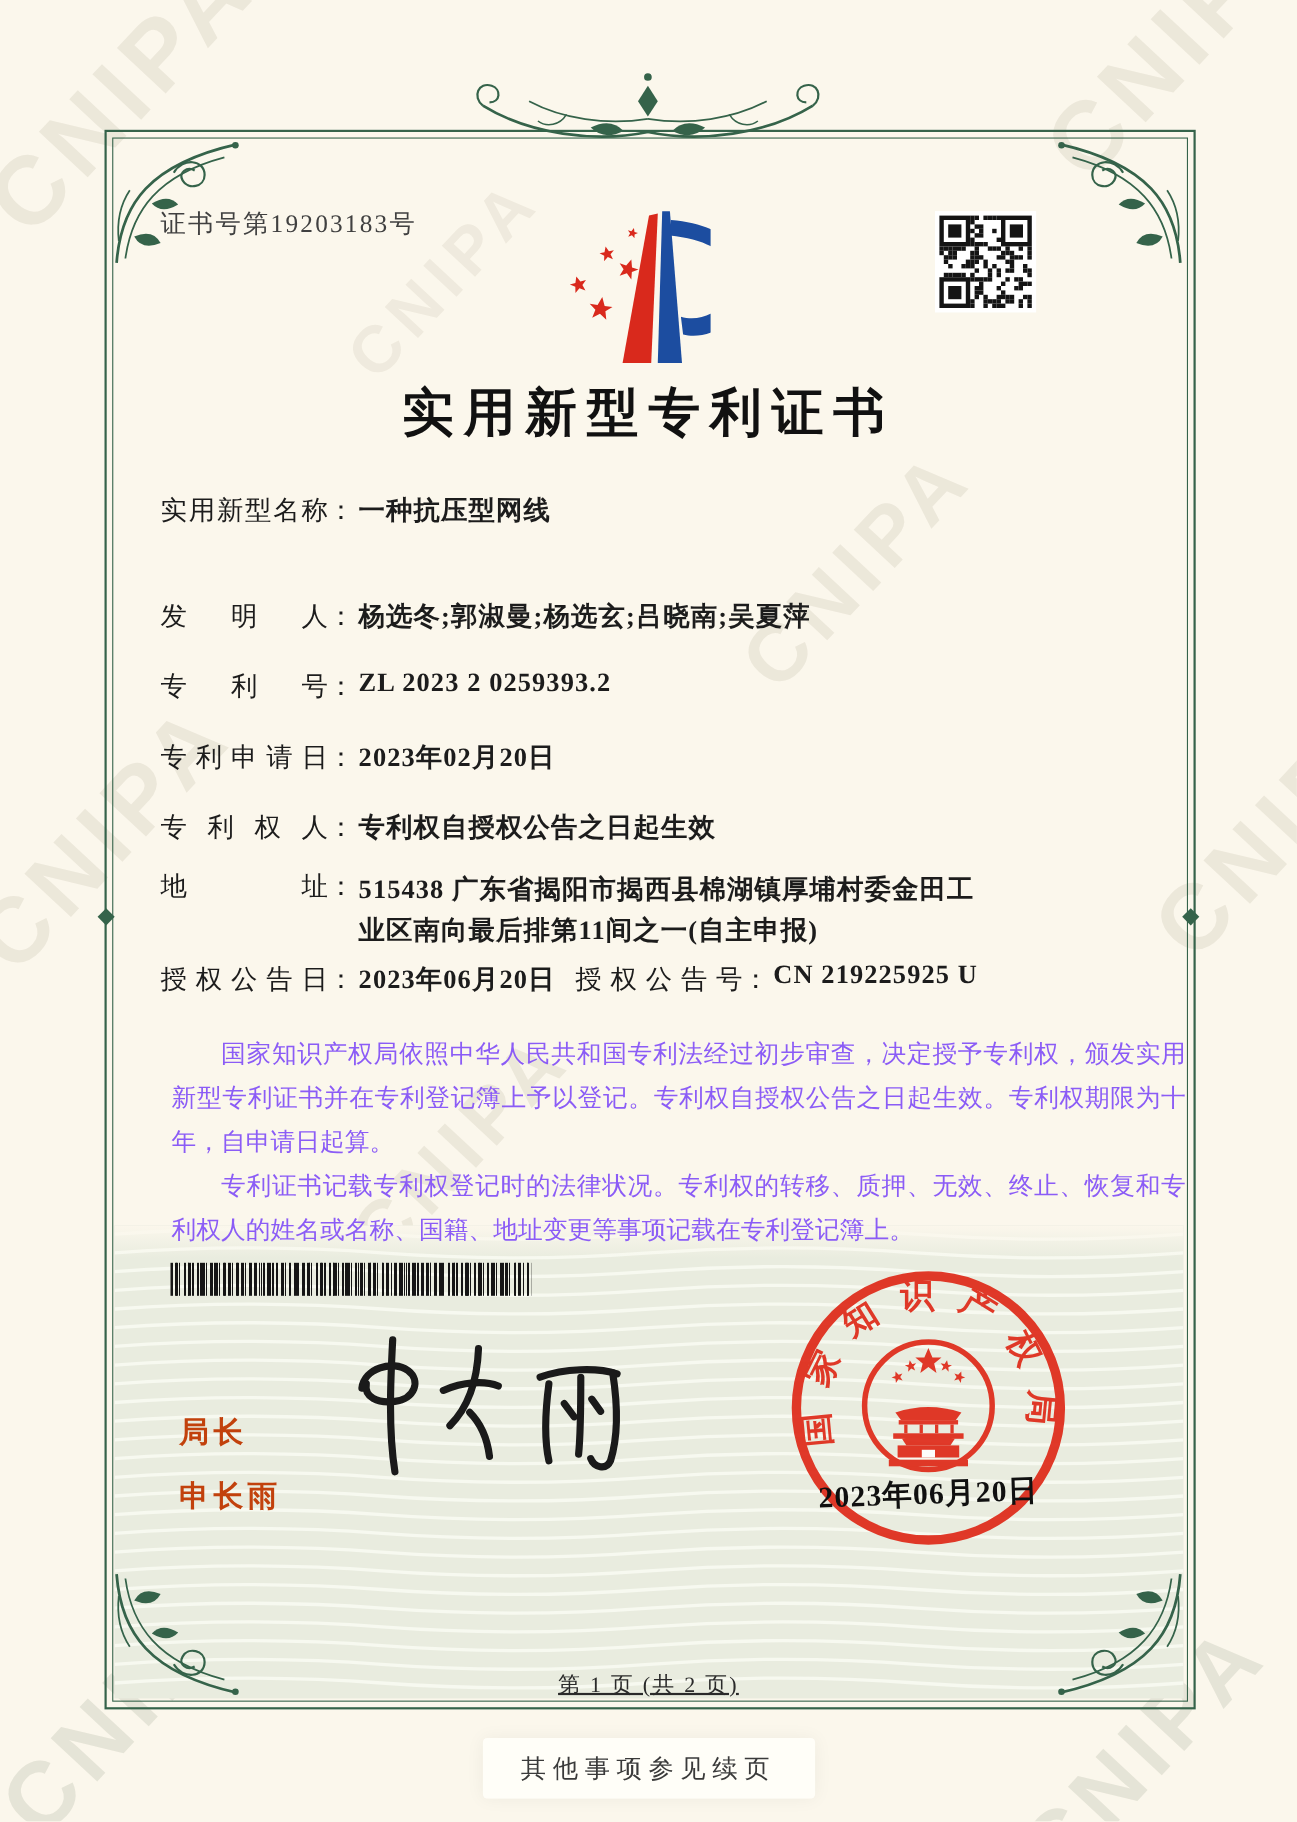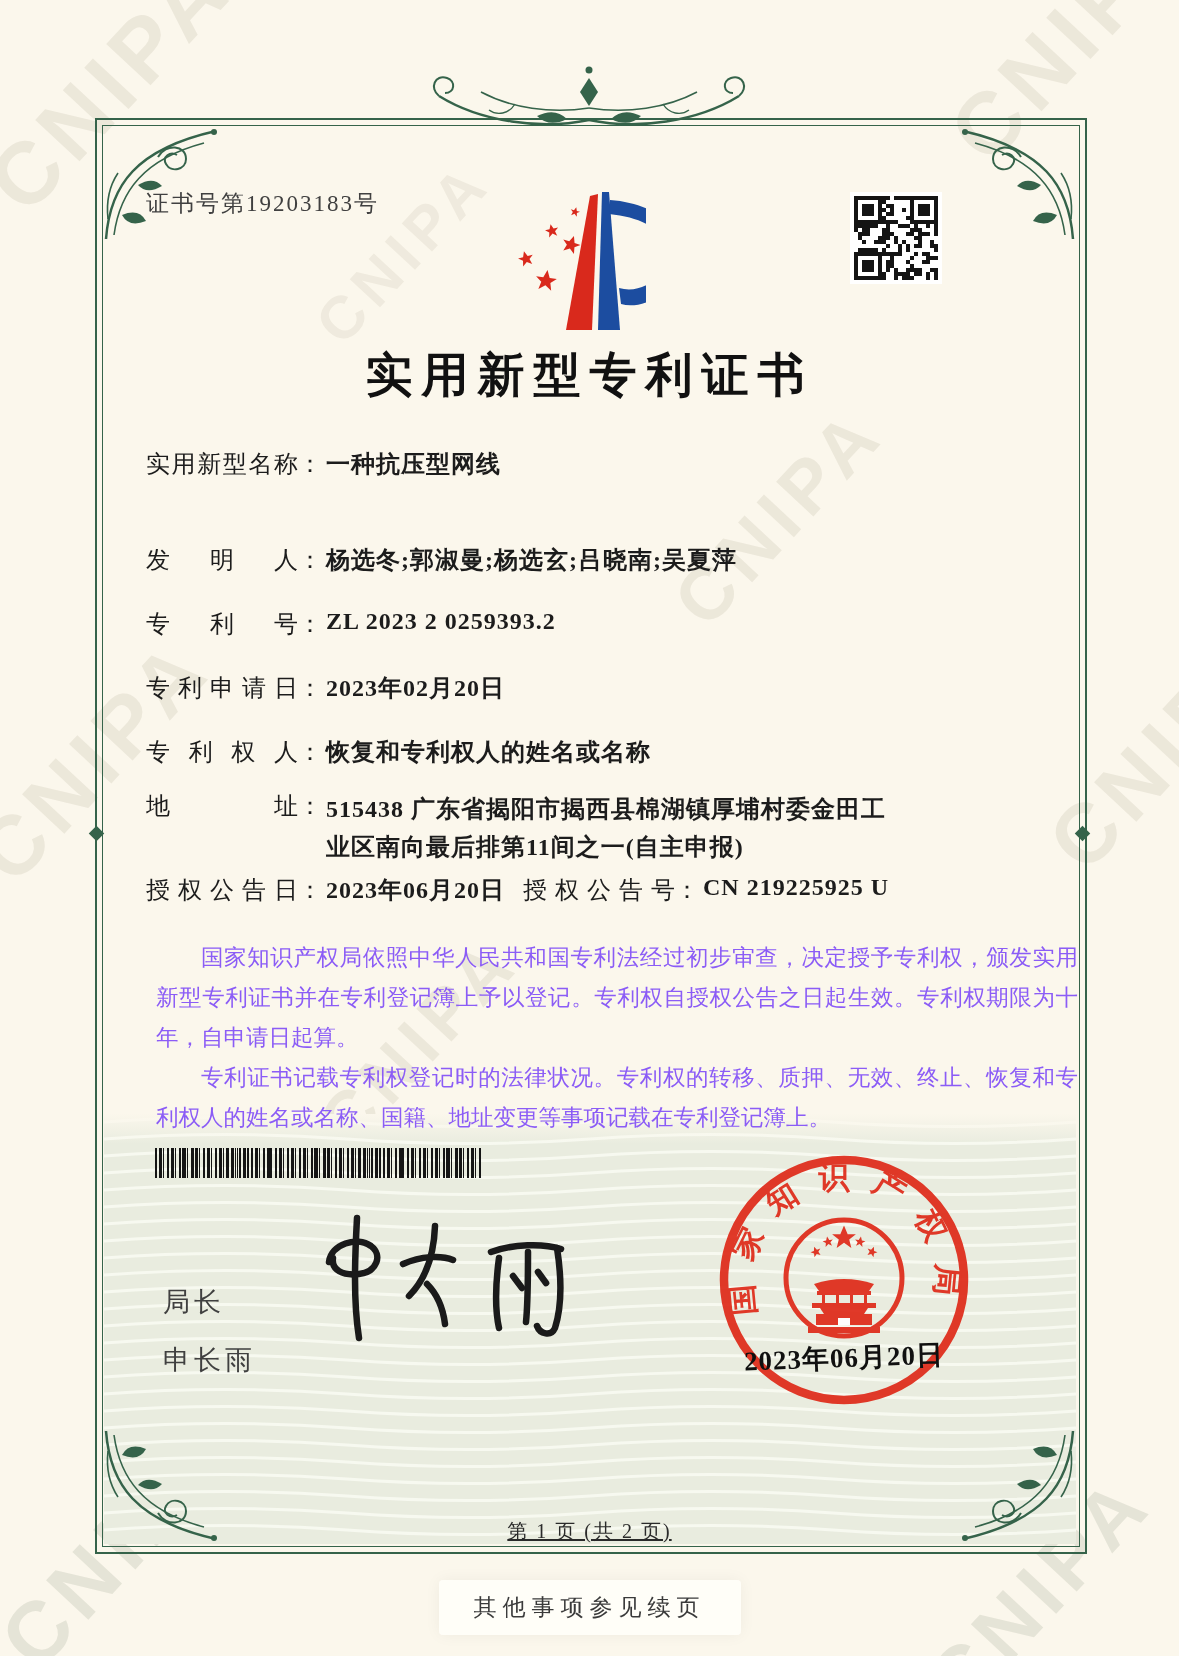--- a/index.html
+++ b/index.html
@@ -65,21 +65,21 @@
              background:linear-gradient(#fbf7ec,rgba(251,247,236,0));}
 
   
   .barcode{position:absolute;left:155px;top:1148px;width:328px;height:30px;
            background:
              repeating-linear-gradient(90deg,#151515 0 2px,transparent 2px 4px,#151515 4px 7px,
                transparent 7px 8px,#151515 8px 9px,transparent 9px 12px),
              repeating-linear-gradient(90deg,transparent 0 5px,#151515 5px 6px,transparent 6px 11px);}
   .signature{position:absolute;left:285px;top:1200px;}
   .officer{position:absolute;left:163px;top:1284px;font-family:"Liberation Sans","DejaVu Sans",sans-serif;
-           font-weight:400;font-size:27px;letter-spacing:4px;color:#404040;}
+           font-weight:700;font-size:27px;letter-spacing:4px;color:#c2410c;}
   .officer-name{margin-top:22px;}
   .seal{position:absolute;left:714px;top:1150px;opacity:.93;}
   .seal-date{position:absolute;left:714px;top:1340px;width:260px;text-align:center;
              font-size:27px;font-weight:700;color:#101010;transform:rotate(-2deg);letter-spacing:1px;}
   .page-num{position:absolute;left:0;right:0;top:1518px;text-align:center;font-size:20px;
             letter-spacing:2px;color:#2a2a2a;text-decoration:underline;}
   .cont-wrap{position:absolute;left:0;right:0;top:1580px;text-align:center;}
   .cont-note{display:inline-block;background:rgba(255,254,250,.9);padding:12px 35px;border-radius:4px;
              font-size:23px;letter-spacing:6px;color:#3a3a3a;box-shadow:0 0 16px rgba(0,0,0,.05);}
 </style>
@@ -334,21 +334,21 @@
       <span class="f-value">ZL 2023 2 0259393.2</span>
     </div>
     <div class="frow mb-std">
       <span class="f-label">专利申请日</span>
       <span class="f-colon">：</span>
       <span class="f-value">2023年02月20日</span>
     </div>
     <div class="frow mb-pat">
       <span class="f-label">专利权人</span>
       <span class="f-colon">：</span>
-      <span class="f-value">恢复和专利权人的姓名或名称</span>
+      <span class="f-value">专利权自授权公告之日起生效</span>
     </div>
     <div class="frow mb-addr">
       <span class="f-label">地址</span>
       <span class="f-colon">：</span>
       <span class="f-value addr-value">515438 广东省揭阳市揭西县棉湖镇厚埔村委金田工业区南向最后排第11间之一(自主申报)</span>
     </div>
     <div class="frow">
       <span class="f-label">授权公告日</span>
       <span class="f-colon">：</span>
       <span class="f-value">2023年06月20日</span>

